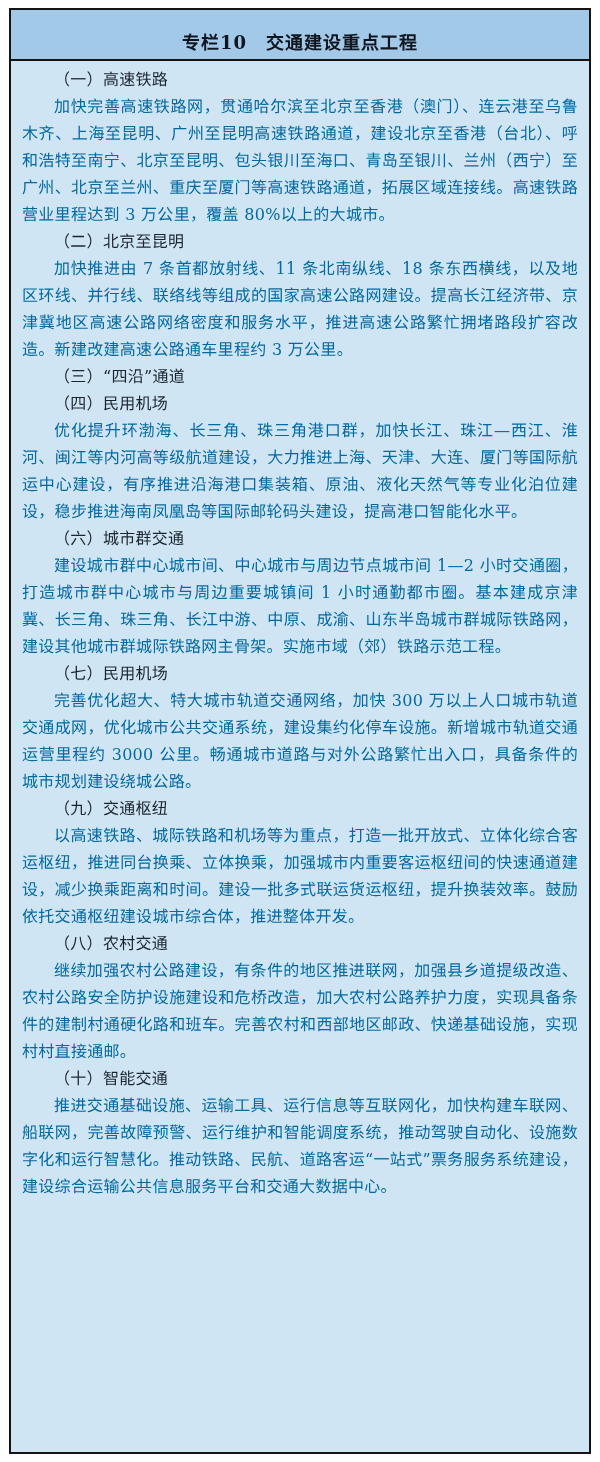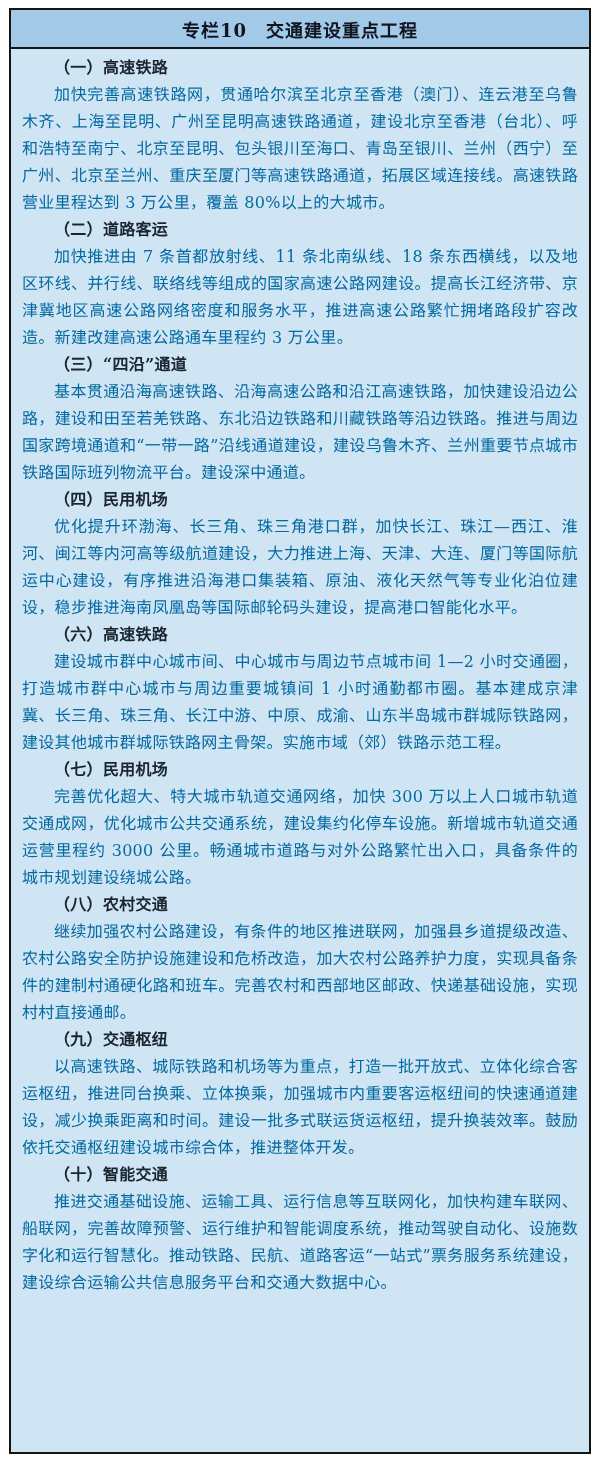--- a/index.html
+++ b/index.html
@@ -19,40 +19,39 @@
     border: 2px solid #141414;
     box-sizing: border-box;
     min-height: 1446px;
     display: flex;
     flex-direction: column;
   }
   .box-header {
     background: #a3c9e9;
     border-bottom: 2px solid #141414;
     text-align: center;
-    padding: 6px 0 5px 0;
+    padding: 18px 0 5px 0;
   }
   .box-title {
     font-weight: bold;
     font-size: 18px;
     color: #10161f;
     letter-spacing: 1px;
   }
   .box-body {
     background: #d0e5f3;
     flex: 1;
     padding: 5px 11px 6px 11px;
   }
   .section-heading {
     font-size: 16px;
     line-height: 27px;
     color: #1b2530;
     text-indent: 2em;
     letter-spacing: 0.3px;
-    font-weight: bold;
   }
   .section-body {
     margin: 0;
     font-size: 16px;
     line-height: 27px;
     color: #0369a1;
     text-indent: 2em;
     text-align: justify;
     letter-spacing: 0.3px;
   }
@@ -64,48 +63,47 @@
   <div class="box">
     <div class="box-header">
       <span class="box-title">专栏10　交通建设重点工程</span>
     </div>
     <div class="box-body" id="sections">
         <div class="section">
           <div class="section-heading">（一）高速铁路</div>
           <p class="section-body">加快完善高速铁路网，贯通哈尔滨至北京至香港（澳门）、连云港至乌鲁木齐、上海至昆明、广州至昆明高速铁路通道，建设北京至香港（台北）、呼和浩特至南宁、北京至昆明、包头银川至海口、青岛至银川、兰州（西宁）至广州、北京至兰州、重庆至厦门等高速铁路通道，拓展区域连接线。高速铁路营业里程达到 3 万公里，覆盖 80%以上的大城市。</p>
         </div>
         <div class="section">
-          <div class="section-heading">（二）道路客运</div>
+          <div class="section-heading">（二）北京至昆明</div>
           <p class="section-body">加快推进由 7 条首都放射线、11 条北南纵线、18 条东西横线，以及地区环线、并行线、联络线等组成的国家高速公路网建设。提高长江经济带、京津冀地区高速公路网络密度和服务水平，推进高速公路繁忙拥堵路段扩容改造。新建改建高速公路通车里程约 3 万公里。</p>
         </div>
         <div class="section">
           <div class="section-heading">（三）“四沿”通道</div>
-          <p class="section-body">基本贯通沿海高速铁路、沿海高速公路和沿江高速铁路，加快建设沿边公路，建设和田至若羌铁路、东北沿边铁路和川藏铁路等沿边铁路。推进与周边国家跨境通道和“一带一路”沿线通道建设，建设乌鲁木齐、兰州重要节点城市铁路国际班列物流平台。建设深中通道。</p>
         </div>
         <div class="section">
           <div class="section-heading">（四）民用机场</div>
         </div>
         <div class="section">
           <p class="section-body">优化提升环渤海、长三角、珠三角港口群，加快长江、珠江—西江、淮河、闽江等内河高等级航道建设，大力推进上海、天津、大连、厦门等国际航运中心建设，有序推进沿海港口集装箱、原油、液化天然气等专业化泊位建设，稳步推进海南凤凰岛等国际邮轮码头建设，提高港口智能化水平。</p>
         </div>
         <div class="section">
-          <div class="section-heading">（六）高速铁路</div>
+          <div class="section-heading">（六）城市群交通</div>
           <p class="section-body">建设城市群中心城市间、中心城市与周边节点城市间 1—2 小时交通圈，打造城市群中心城市与周边重要城镇间 1 小时通勤都市圈。基本建成京津冀、长三角、珠三角、长江中游、中原、成渝、山东半岛城市群城际铁路网，建设其他城市群城际铁路网主骨架。实施市域（郊）铁路示范工程。</p>
         </div>
         <div class="section">
           <div class="section-heading">（七）民用机场</div>
           <p class="section-body">完善优化超大、特大城市轨道交通网络，加快 300 万以上人口城市轨道交通成网，优化城市公共交通系统，建设集约化停车设施。新增城市轨道交通运营里程约 3000 公里。畅通城市道路与对外公路繁忙出入口，具备条件的城市规划建设绕城公路。</p>
         </div>
         <div class="section">
+          <div class="section-heading">（九）交通枢纽</div>
+          <p class="section-body">以高速铁路、城际铁路和机场等为重点，打造一批开放式、立体化综合客运枢纽，推进同台换乘、立体换乘，加强城市内重要客运枢纽间的快速通道建设，减少换乘距离和时间。建设一批多式联运货运枢纽，提升换装效率。鼓励依托交通枢纽建设城市综合体，推进整体开发。</p>
+        </div>
+        <div class="section">
           <div class="section-heading">（八）农村交通</div>
           <p class="section-body">继续加强农村公路建设，有条件的地区推进联网，加强县乡道提级改造、农村公路安全防护设施建设和危桥改造，加大农村公路养护力度，实现具备条件的建制村通硬化路和班车。完善农村和西部地区邮政、快递基础设施，实现村村直接通邮。</p>
-        </div>
-        <div class="section">
-          <div class="section-heading">（九）交通枢纽</div>
-          <p class="section-body">以高速铁路、城际铁路和机场等为重点，打造一批开放式、立体化综合客运枢纽，推进同台换乘、立体换乘，加强城市内重要客运枢纽间的快速通道建设，减少换乘距离和时间。建设一批多式联运货运枢纽，提升换装效率。鼓励依托交通枢纽建设城市综合体，推进整体开发。</p>
         </div>
         <div class="section">
           <div class="section-heading">（十）智能交通</div>
           <p class="section-body">推进交通基础设施、运输工具、运行信息等互联网化，加快构建车联网、船联网，完善故障预警、运行维护和智能调度系统，推动驾驶自动化、设施数字化和运行智慧化。推动铁路、民航、道路客运“一站式”票务服务系统建设，建设综合运输公共信息服务平台和交通大数据中心。</p>
         </div>
       </div>
   </div>
 </div>
 
 </body></html>

